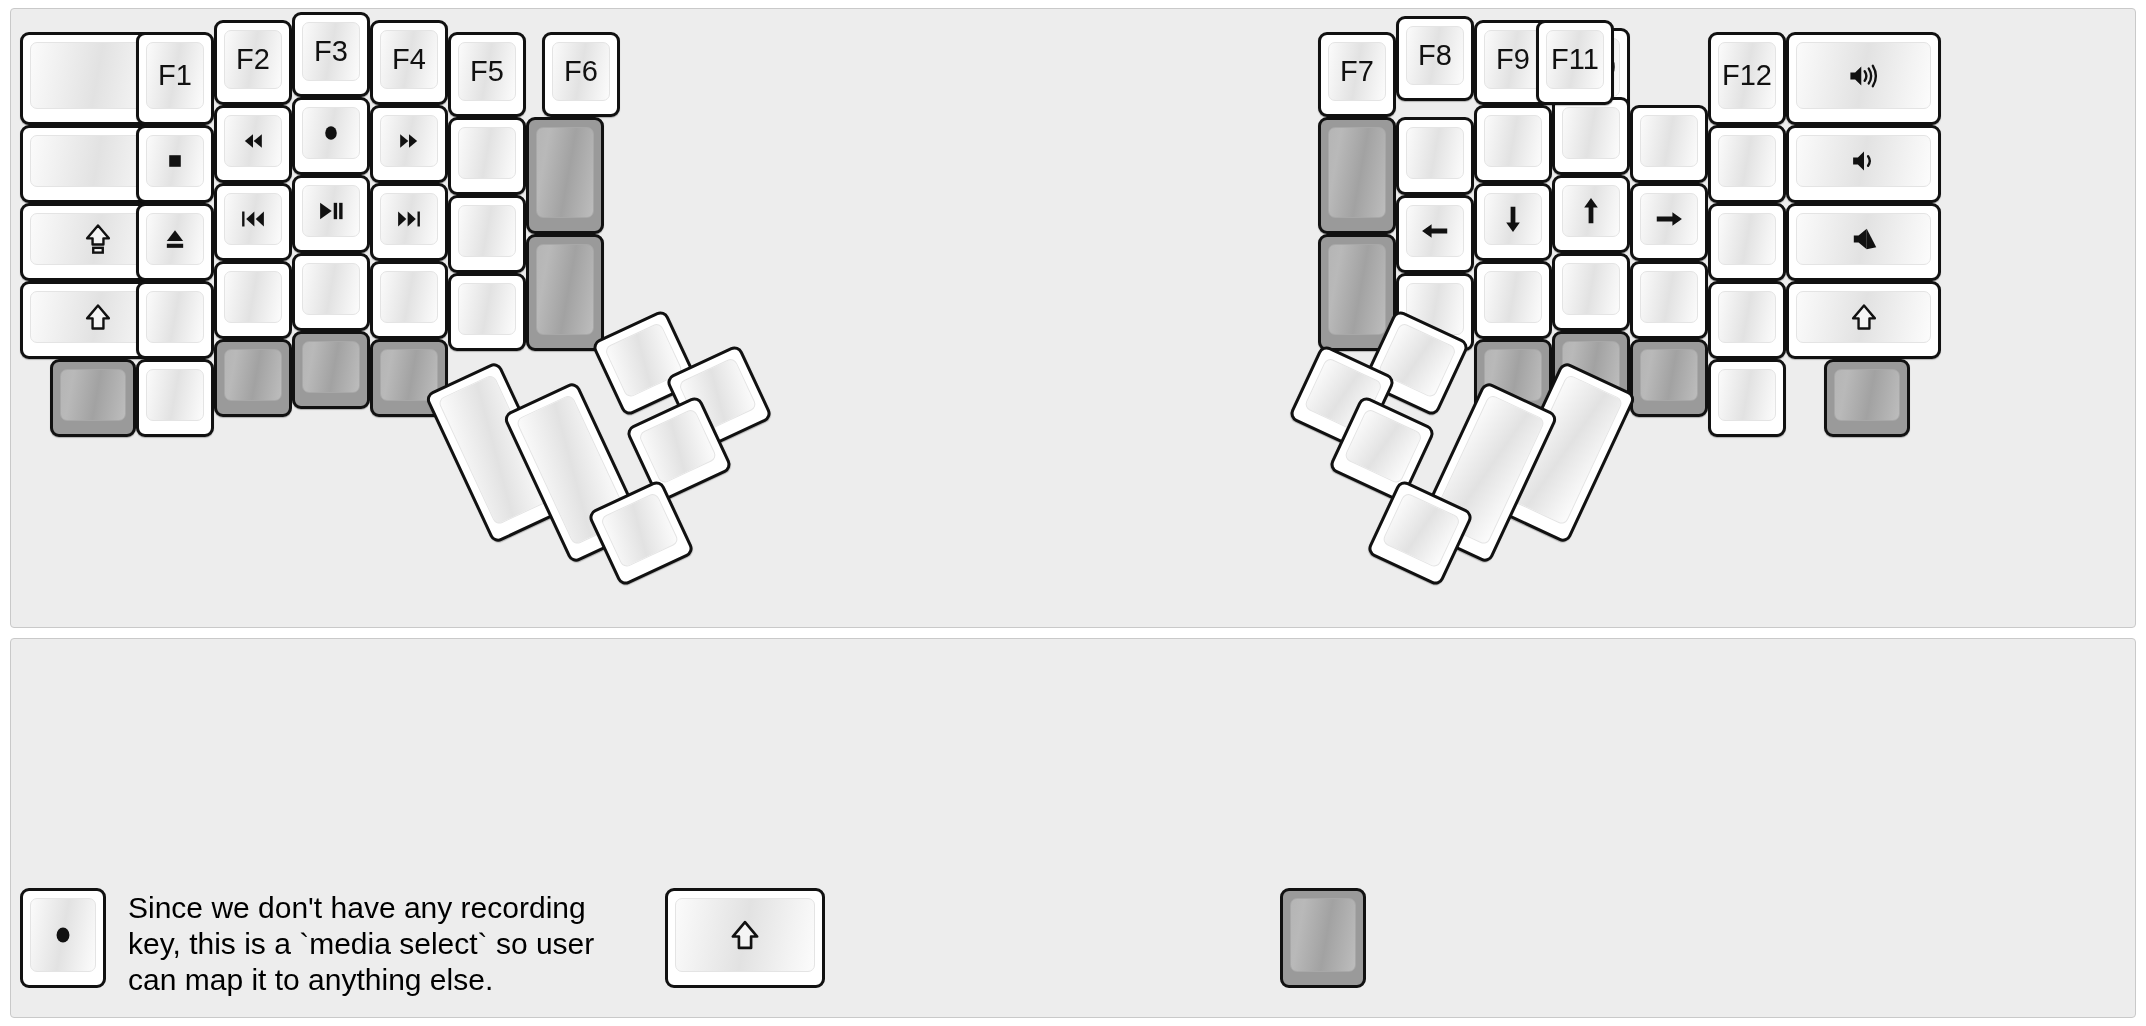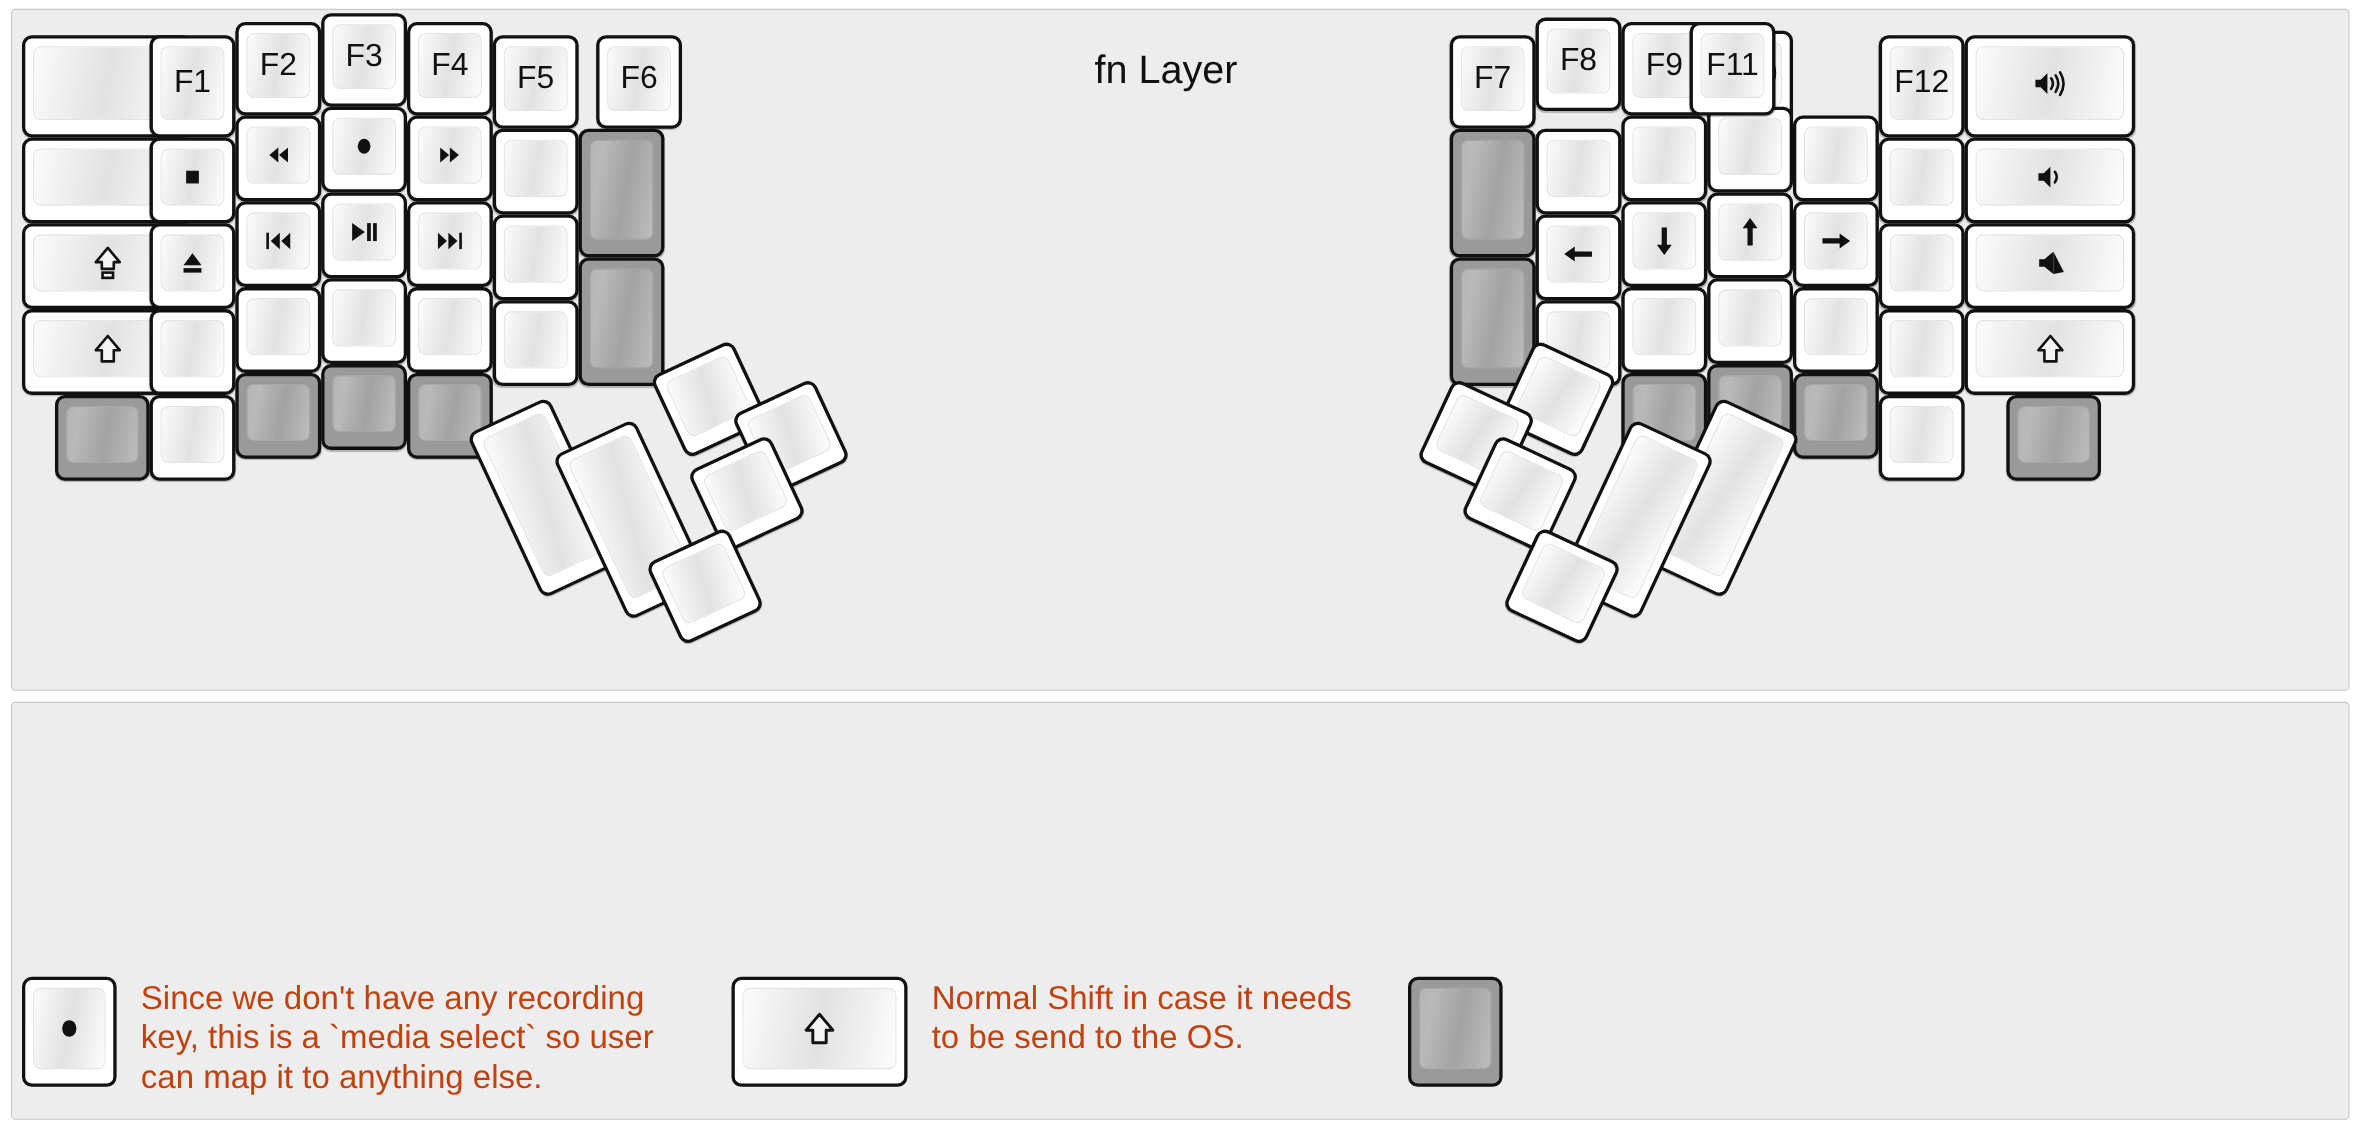--- a/index.html
+++ b/index.html
@@ -91,35 +91,34 @@
     display: flex; align-items: center; justify-content: center;
   }
   .legend-key.transparent { background: #9a9a9a; }
   .legend-key.transparent .cap {
     background: linear-gradient(100deg, #b5b5b5 0%, #b9b9b9 18%, #a2a2a2 55%, #b4b4b4 85%, #bdbdbd 100%);
     border: 1px solid #a8a8a8;
   }
   .legend-text {
     font-size: 30px;
     line-height: 1.2;
-    color: #c2410c;
+    color: #000000;
     white-space: pre-line;
     margin-left: 22px;
     padding-top: 2px;
   }
 </style>
 </head>
 <body>
 
 <div id="root">
 
   <div class="panel" id="board-panel"></div>
   <div class="panel" id="legend-panel"></div>
 
-  <div id="title">fn Layer</div>
 
   <div id="keys-layer">
       <div class="key" style="left: 20px; top: 32px; width: 155px; height: 93px;">
         <div class="cap"></div>
       </div>
       <div class="key" style="left: 20px; top: 125px; width: 155px; height: 78px;">
         <div class="cap"></div>
       </div>
       <div class="key" style="left: 20px; top: 203px; width: 155px; height: 78px;">
         <div class="cap">
@@ -471,22 +470,20 @@
 can map it to anything else.</div>
       </div>
       <div class="legend-item" style="left: 665px; top: 888px;">
         <div class="legend-key" style="width: 160px; height: 100px;">
           <div class="cap">
             <span class="glyph"><svg width="38" height="38" viewBox="0 0 100 100" fill="#111111">
                 <path d="M50 16 L18 54 L34 54 L34 84 L66 84 L66 54 L82 54 Z" fill="#f4f4f4" stroke="#111" stroke-width="7" stroke-linejoin="round"></path>
               </svg></span>
           </div>
         </div>
-        <div class="legend-text">Normal Shift in case it needs
-to be send to the OS.</div>
       </div>
       <div class="legend-item" style="left: 1280px; top: 888px;">
         <div class="legend-key transparent" style="width: 86px; height: 100px;">
           <div class="cap"></div>
         </div>
       </div>
     </div>
 
 </div>
 

